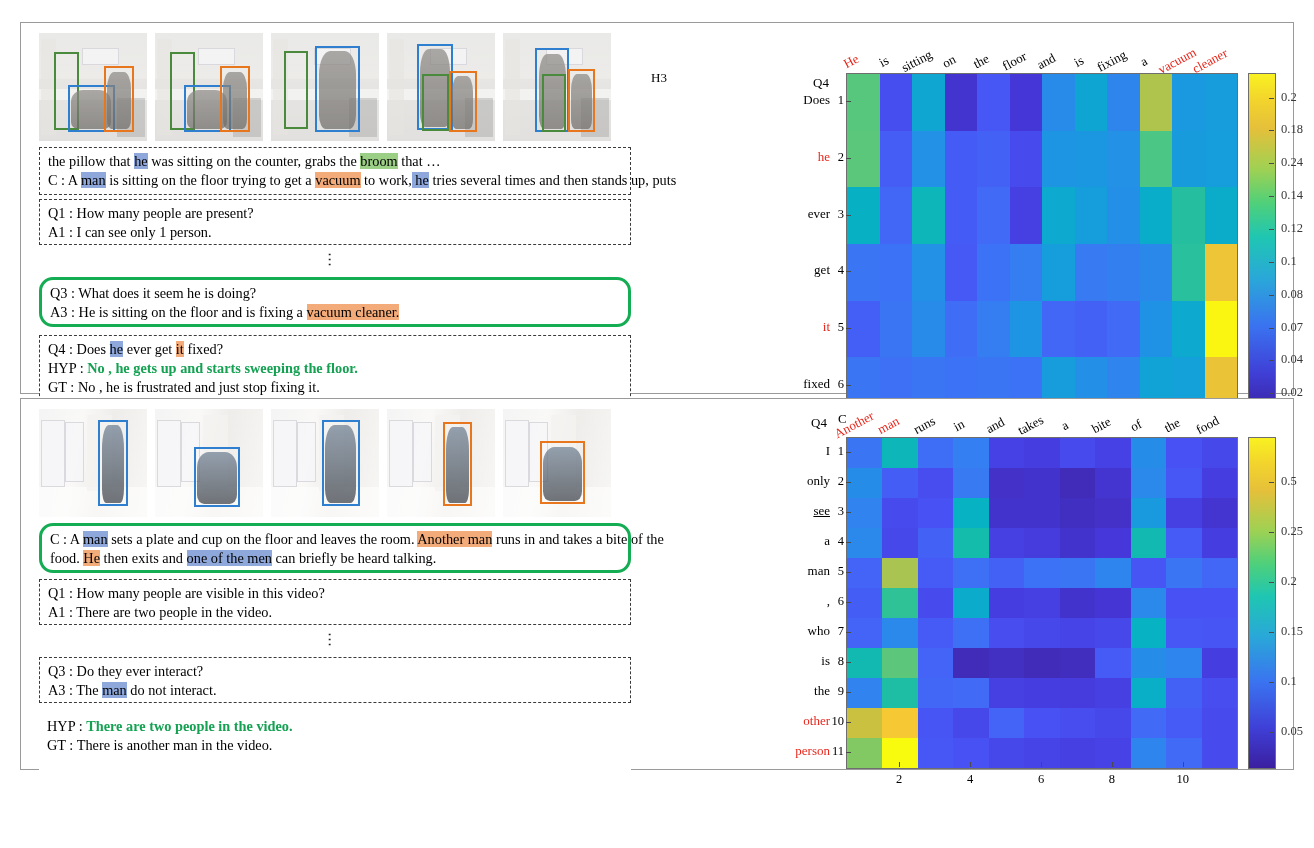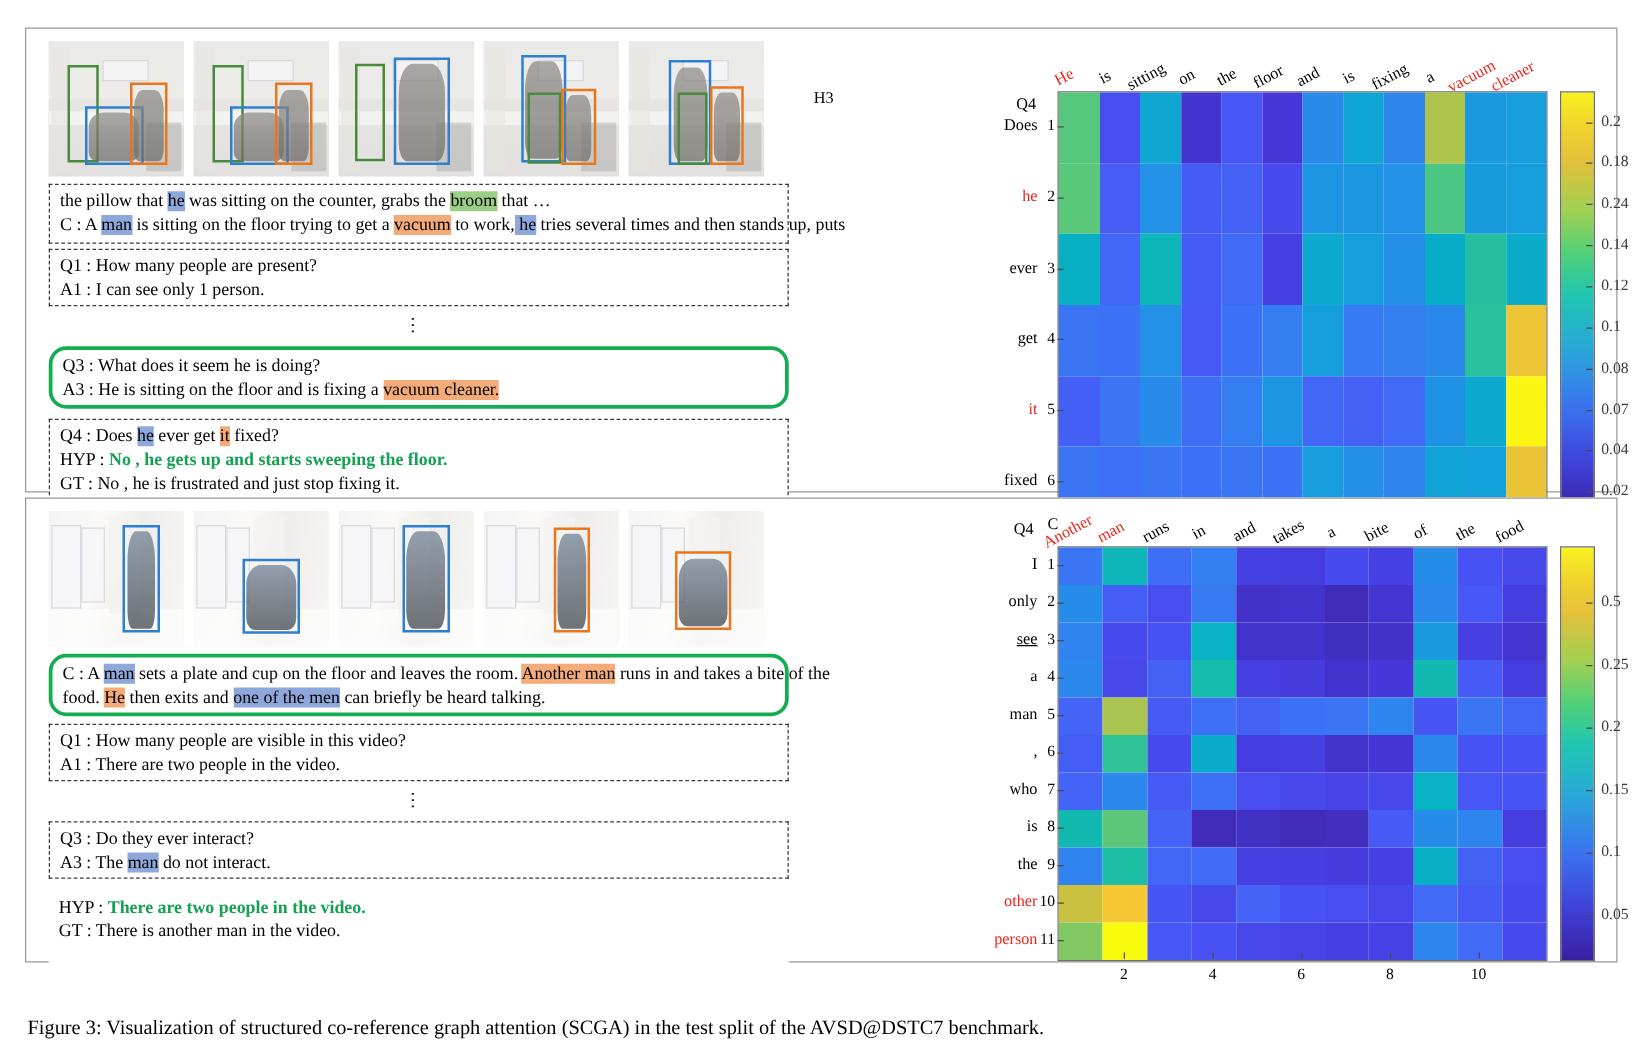--- a/index.html
+++ b/index.html
@@ -556,14 +556,13 @@
         <div class="cbtm" style="left: 636px; top: 231px;"></div>
         <div class="cbtick" style="left: 648px; top: 173px;">0.2</div>
         <div class="cbtm" style="left: 636px; top: 181px;"></div>
         <div class="cbtick" style="left: 648px; top: 123px;">0.25</div>
         <div class="cbtm" style="left: 636px; top: 131px;"></div>
         <div class="cbtick" style="left: 648px; top: 73px;">0.5</div>
         <div class="cbtm" style="left: 636px; top: 81px;"></div>
       </div>
   </div>
 
-  <div id="caption">Figure 3: Visualization of structured co-reference graph attention (SCGA) in the test split of the AVSD@DSTC7 benchmark.</div>
 </div>
 
 </body></html>

